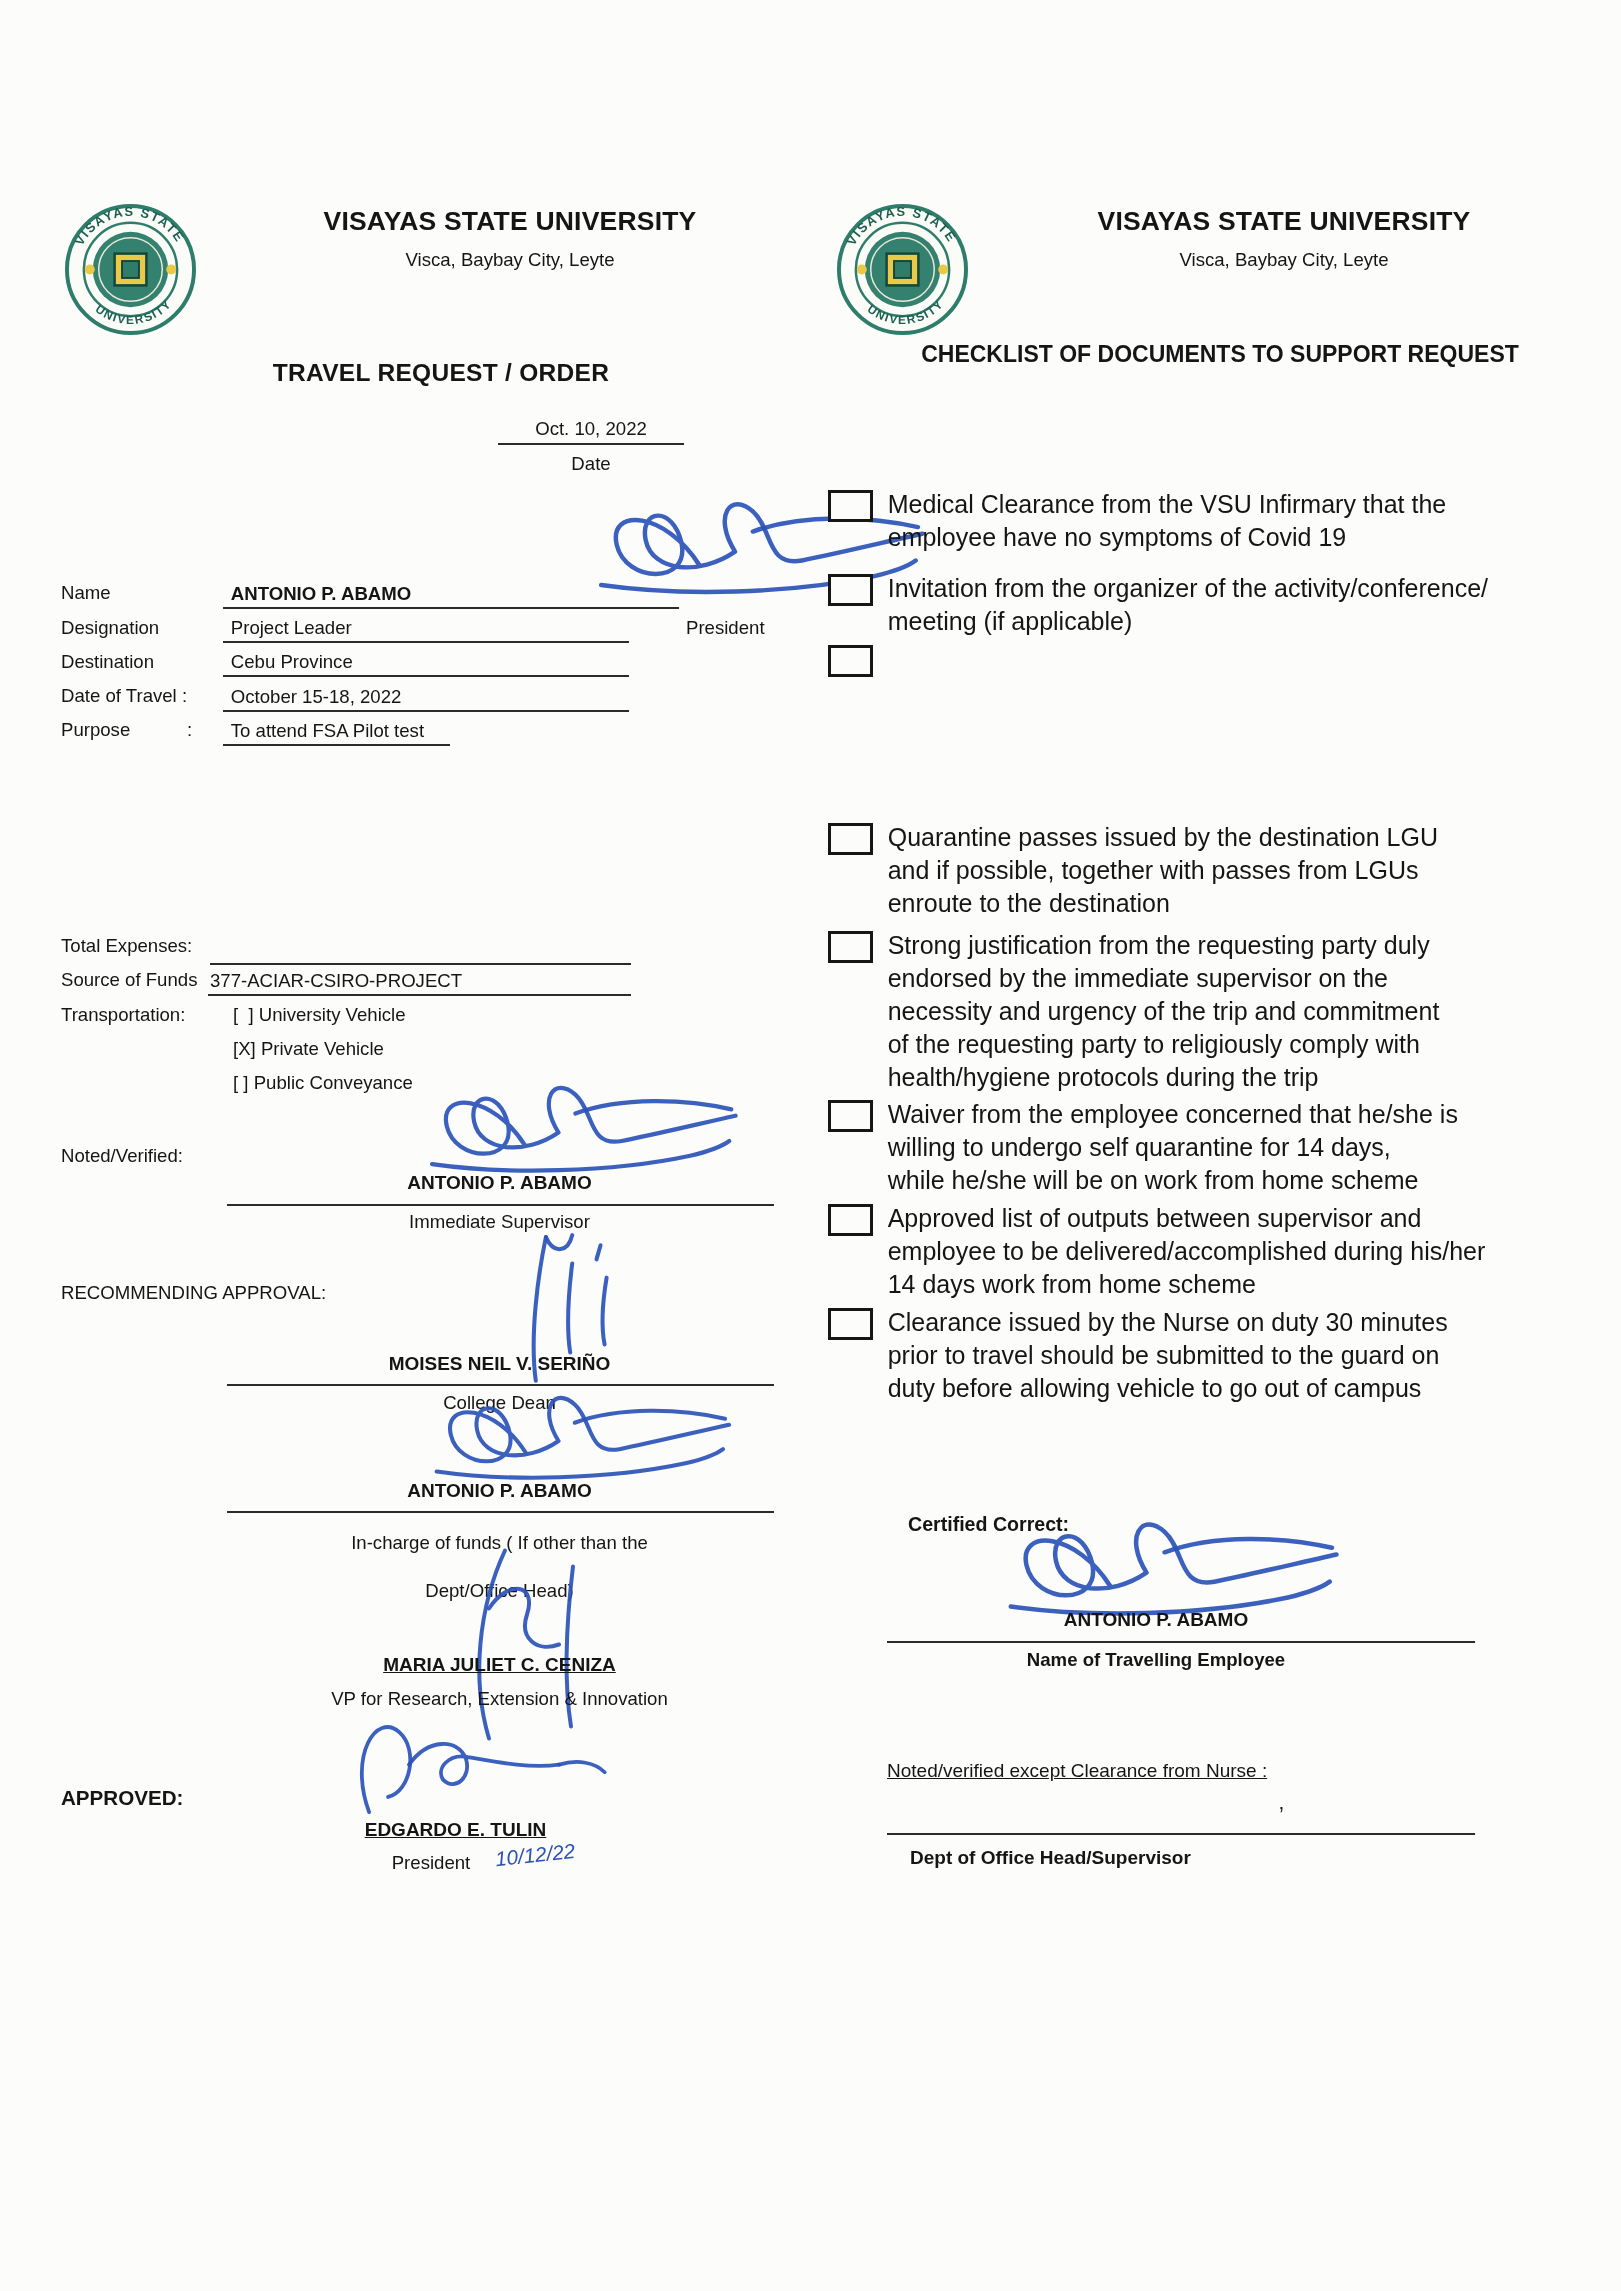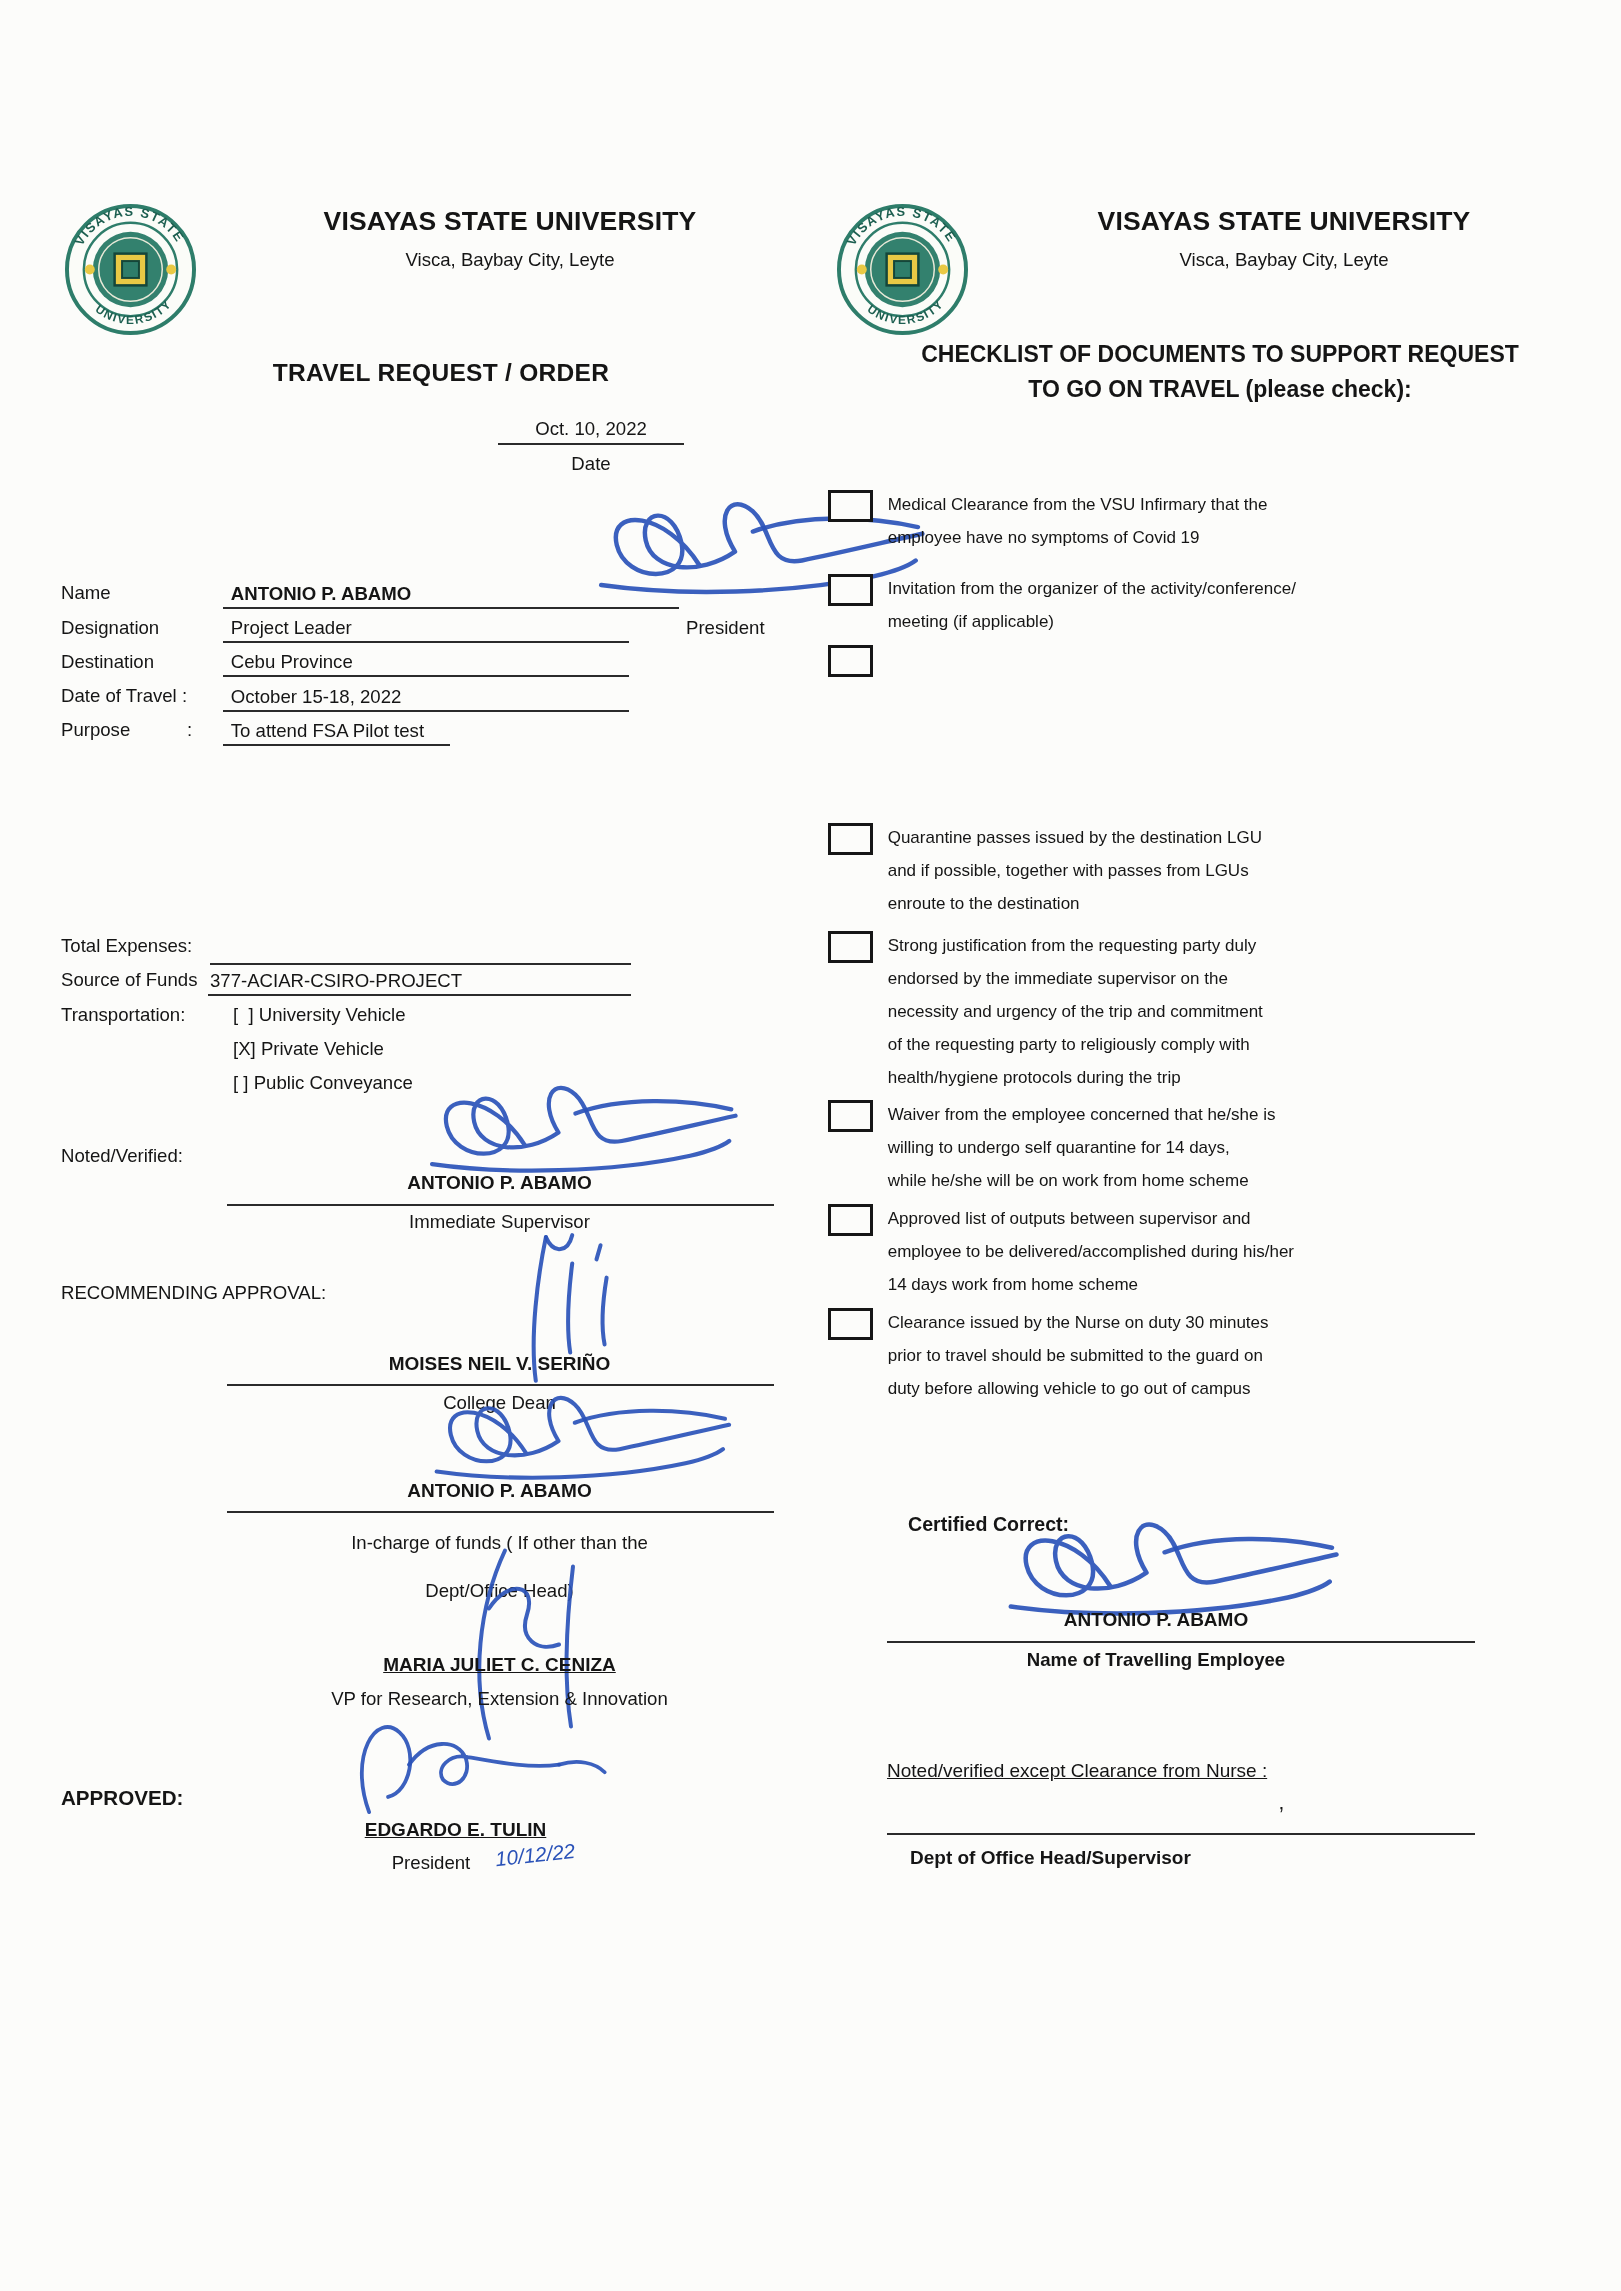--- a/index.html
+++ b/index.html
@@ -15,21 +15,21 @@
   .lbl { font-size:18.6px; }
   .val { font-size:18.6px; }
   .fld { border-bottom:2px solid #2b2b2b; padding:0 0 2.9px 7.8px; font-size:18.6px; min-height:29px; }
   .hline { border-top:2px solid #2b2b2b; height:0; }
   .uniname { font-size:26.5px; letter-spacing:0.2px;text-align:center; }
   .uniaddr { font-size:18.6px; }
   .formtitle { font-size:24.5px; letter-spacing:0.3px; }
   .chktitle { font-size:23px; }
   .signame { font-size:19px; }
   .sigrole { font-size:18.6px; }
-  .chk-item { left:828px; width:770px; display:flex; gap:14.7px; align-items:flex-start; font-size:17px; line-height:33px; }
+  .chk-item { left:828px; width:770px; display:flex; gap:14.7px; align-items:flex-start; font-size:25px; line-height:33px; }
   .chkbox { flex:0 0 45px; height:32px; border:3.4px solid #161616; margin-top:2px; background:#fcfcfa; }
   .ink { fill:none; stroke:#2a52b8; stroke-width:4; stroke-linecap:round; stroke-linejoin:round; opacity:.92; }
   .sig { overflow:visible; pointer-events:none; }
   .handnote { color:#2a52b8; font-style:italic; font-size:20.6px; transform:rotate(-6deg); }
   .stray { font-size:21.6px; }
 </style>
 </head>
 <body>
 
 <svg width="0" height="0" style="position:absolute" aria-hidden="true">
@@ -153,21 +153,20 @@
   <div class="abs b ctr u signame" style="left:225px; top:1819px; width:461px">EDGARDO E. TULIN</div>
   <div class="abs ctr sigrole" style="left:225px; top:1852px; width:412px">President</div>
   <div class="abs handnote" style="left:495px; top:1843px">10/12/22</div>
 
   <svg class="abs" style="left:835px; top:202px; width:135px; height:135px" viewBox="0 0 138 138" width="135" height="135">
       <use href="#vsuSeal"></use>
     </svg>
   <div class="abs b ctr uniname" style="left:980px; top:206px; width:608px">VISAYAS STATE UNIVERSITY</div>
   <div class="abs ctr uniaddr" style="left:980px; top:249px; width:608px">Visca, Baybay City, Leyte</div>
   <div class="abs b ctr chktitle" style="left:828px; top:341px; width:784px">CHECKLIST OF DOCUMENTS TO SUPPORT REQUEST</div>
-  <div class="abs b ctr chktitle" style="left:828px; top:376px; width:784px">TO GO ON TRAVEL (please check):</div>
 
   <div class="abs chk-item" style="top:488px">
     <span class="chkbox"></span>
     <span class="preline">Medical Clearance from the VSU Infirmary that the
 employee have no symptoms of Covid 19</span>
   </div>
   <div class="abs chk-item" style="top:572px">
     <span class="chkbox"></span>
     <span class="preline">Invitation from the organizer of the activity/conference/
 meeting (if applicable)</span>

